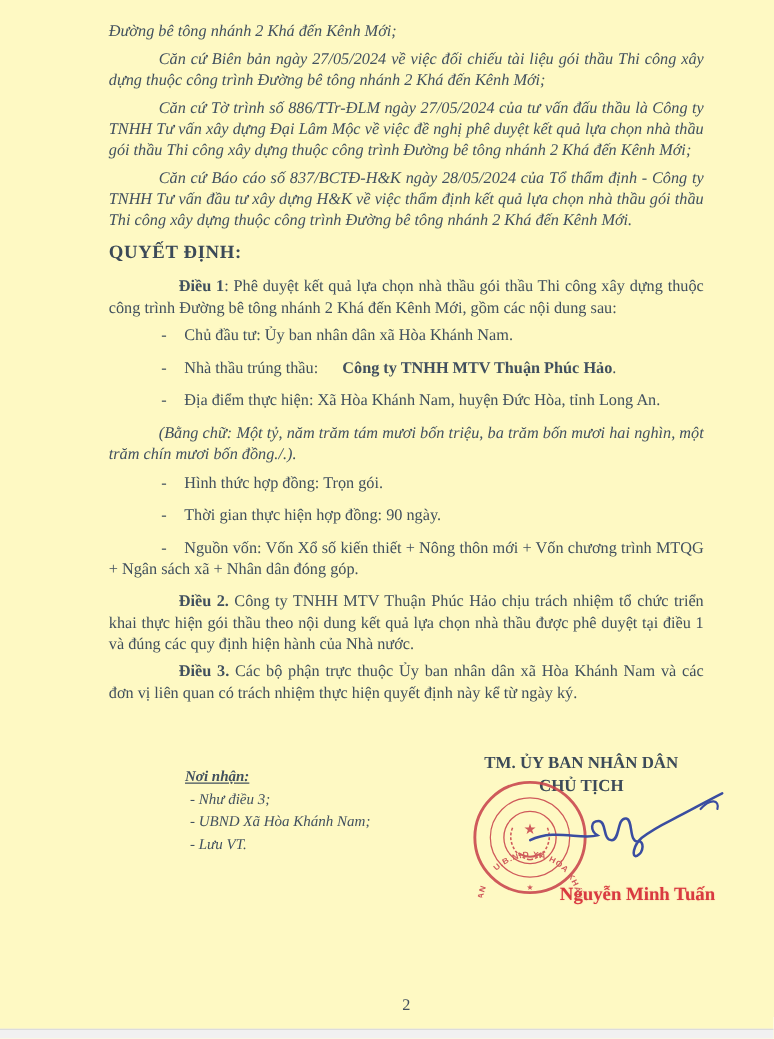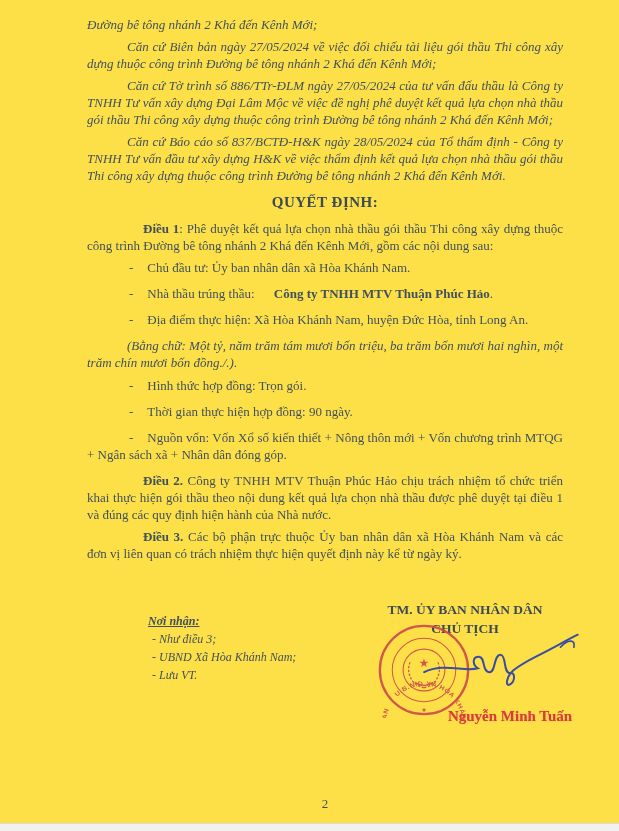--- a/index.html
+++ b/index.html
@@ -1,25 +1,25 @@
 <!DOCTYPE html>
 <html><head>
 <meta charset="utf-8">
 <style>
   html,body{margin:0;padding:0;background:#fff;}
   .page{
-    position:relative;width:619px;height:831px;background:#fde047;overflow:hidden;
+    position:relative;width:619px;height:831px;background:#fef9c3;overflow:hidden;
     font-family:"Liberation Serif","DejaVu Serif",serif;color:#41505e;
   }
   .content{position:absolute;top:16px;left:87px;width:476px;font-size:13px;line-height:17px;}
   .content p{margin:0 0 5px 0;text-align:justify;}
   .it{font-style:italic;}
   .ind{text-indent:40px;}
   h2.decree{
-    margin:10px 0 9px 0;text-align:center;font-size:15px;font-weight:bold;
+    margin:10px 0 9px 0;text-align:left;font-size:15px;font-weight:bold;
     color:#3c4a58;letter-spacing:0.5px;
   }
   .bullet{text-indent:42px;margin:0 0 9px 0 !important;}
   .bullet .dash{margin-right:14px;}
   .bangchu{margin:1px 0 6px 0 !important;}
   b{font-weight:bold;margin-left:16px;}
   .footer{position:absolute;top:600px;left:0;width:518px;height:215px;}
   .recipients{position:absolute;left:148px;top:12px;font-size:12px;line-height:18px;font-style:italic;}
   .recipients .rlabel{font-weight:bold;text-decoration:underline;}
   .recipients .ritem{margin-left:4px;}

